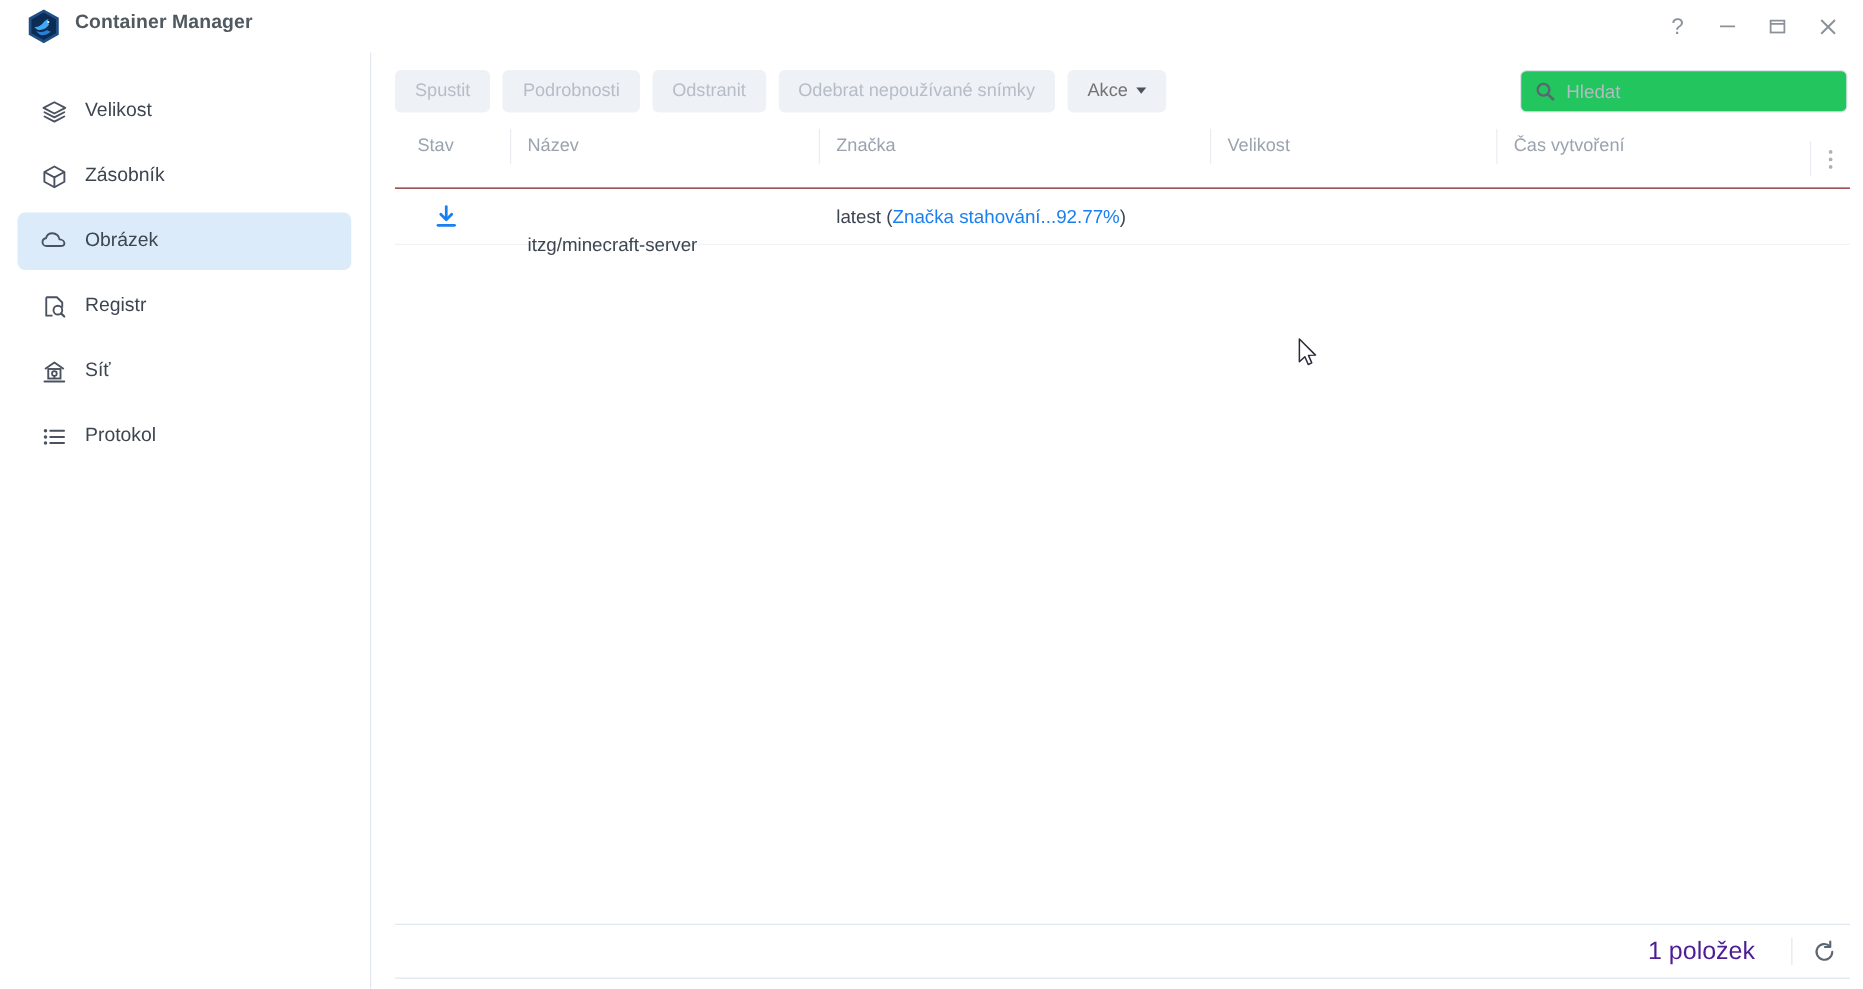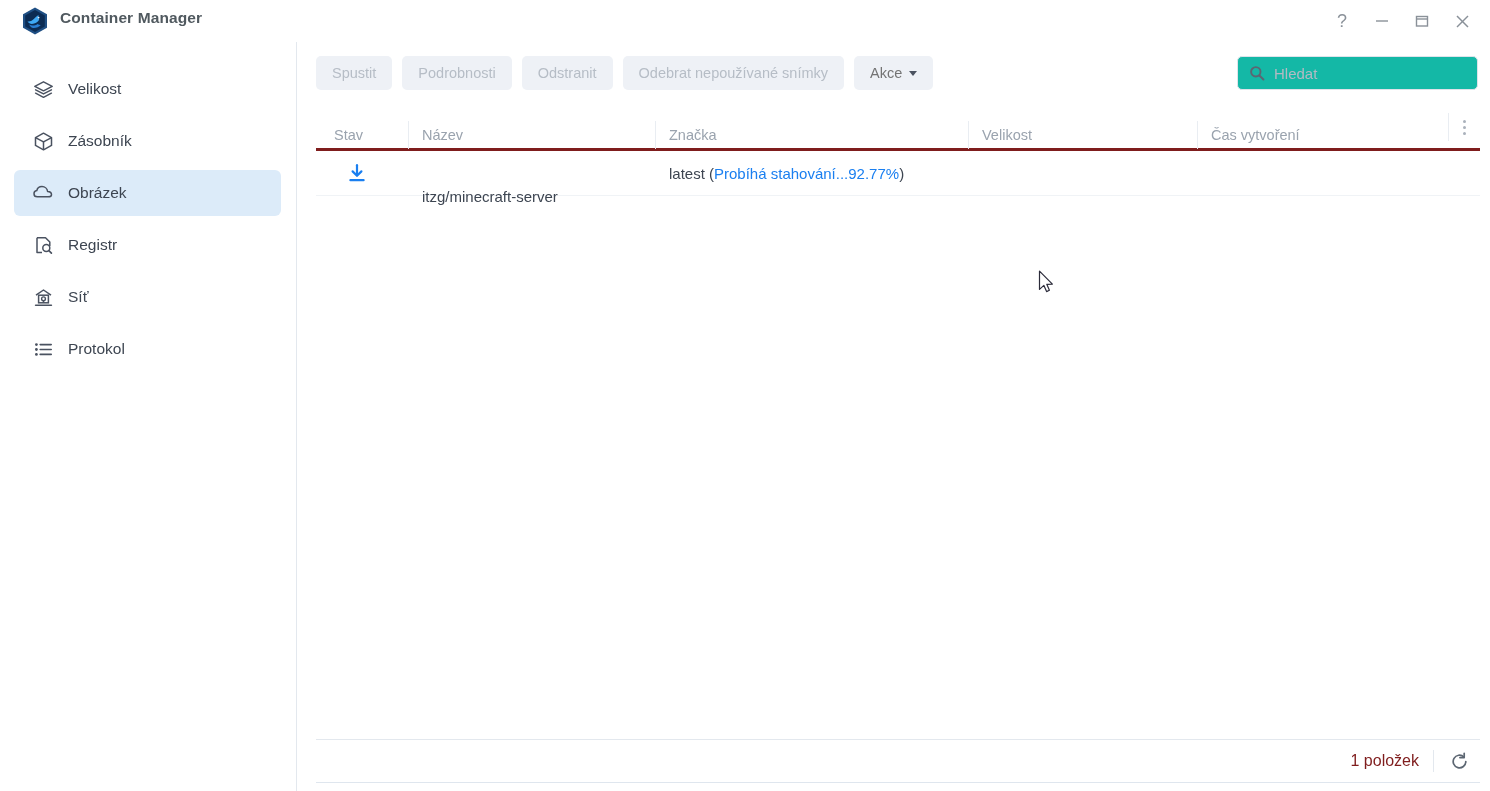--- a/index.html
+++ b/index.html
@@ -164,27 +164,27 @@
     border-top: 5px solid #4a5260;
     vertical-align: middle;
     position: relative;
     top: -1px;
   }
 
   .search-wrap {
     position: absolute;
     right: 12px;
     top: 14px;
-    width: 241px;
+    width: 262px;
     height: 34px;
     border: 1px solid #dfe3ea;
     border-radius: 5px;
     display: flex;
     align-items: center;
-    background: #14b8a6;
+    background: #22c55e;
     margin-left: 24px;
   }
 
   .search-icon {
     margin: 0 9px 0 11px;
     color: #5c6672;
     display: flex;
     align-items: center;
   }
 
@@ -203,22 +203,22 @@
   .table {
     position: absolute;
     left: 18px;
     top: 62px;
     width: 1164px;
   }
 
   .thead {
     display: flex;
     height: 47px;
-    align-items: flex-end;
-    border-bottom: 3px solid #7f1d1d;
+    align-items: flex-start;
+    border-bottom: 1px solid #7f1d1d;
     position: relative;
   }
 
   .th {
     font-size: 14.5px;
     color: #9aa3ae;
     padding-left: 14px;
     height: 26px;
     display: flex;
     align-items: center;
@@ -308,23 +308,23 @@
     height: 44px;
     border-top: 1px solid #e3e8ee;
     border-bottom: 1px solid #dfe6ee;
     display: flex;
     align-items: center;
     justify-content: flex-end;
     padding-right: 6px;
   }
 
   .footer-count {
-    font-size: 16px;
-    color: #7f1d1d;
-    margin-right: 14px;
+    font-size: 20px;
+    color: #4c1d95;
+    margin-right: 29px;
   }
 
   .footer-sep {
     width: 1px;
     height: 22px;
     background: #e3e8ee;
     margin-right: 10px;
   }
 
   .refresh-btn {
@@ -505,21 +505,21 @@
             <svg width="20" height="20" viewBox="0 0 20 20">
               <line x1="10" y1="2.2" x2="10" y2="12.2" stroke="#1a7ff0" stroke-width="2.2" stroke-linecap="round"></line>
               <polyline points="5.6,8.4 10,12.8 14.4,8.4" fill="none" stroke="#1a7ff0" stroke-width="2.2" stroke-linecap="round" stroke-linejoin="round"></polyline>
               <line x1="3.4" y1="17.2" x2="16.6" y2="17.2" stroke="#1a7ff0" stroke-width="2.2" stroke-linecap="round"></line>
             </svg>
           </span>
         </div>
         <div class="td td-nazev">itzg/minecraft-server</div>
         <div class="td td-znacka">
             <span>latest (</span>
-            <span class="status-link">Probíhá stahování...92.77%</span>
+            <span class="status-link">Značka stahování...92.77%</span>
             <span>)</span>
           </div>
         <div class="td td-velikost"></div>
         <div class="td td-cas"></div>
       </div>
     </div>
 
     <div class="footer">
       <span class="footer-count">1 položek</span>
       <span class="footer-sep"></span>

